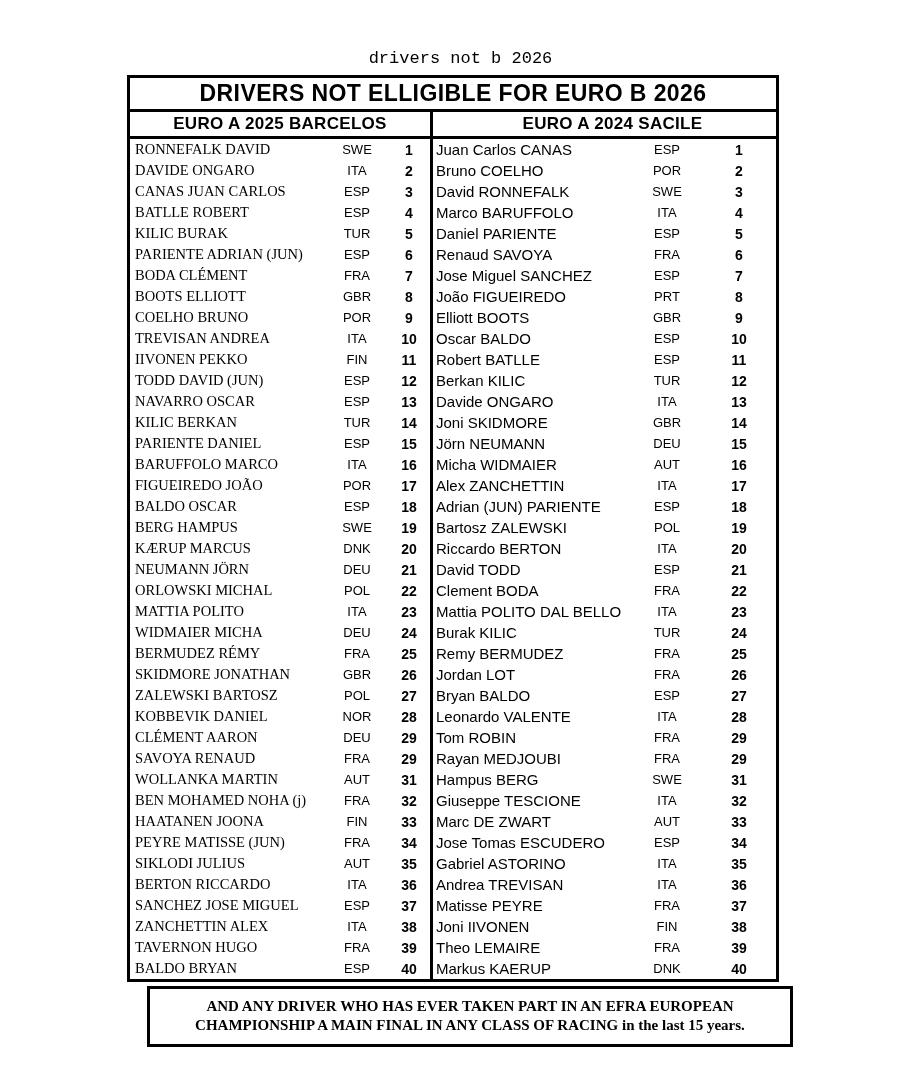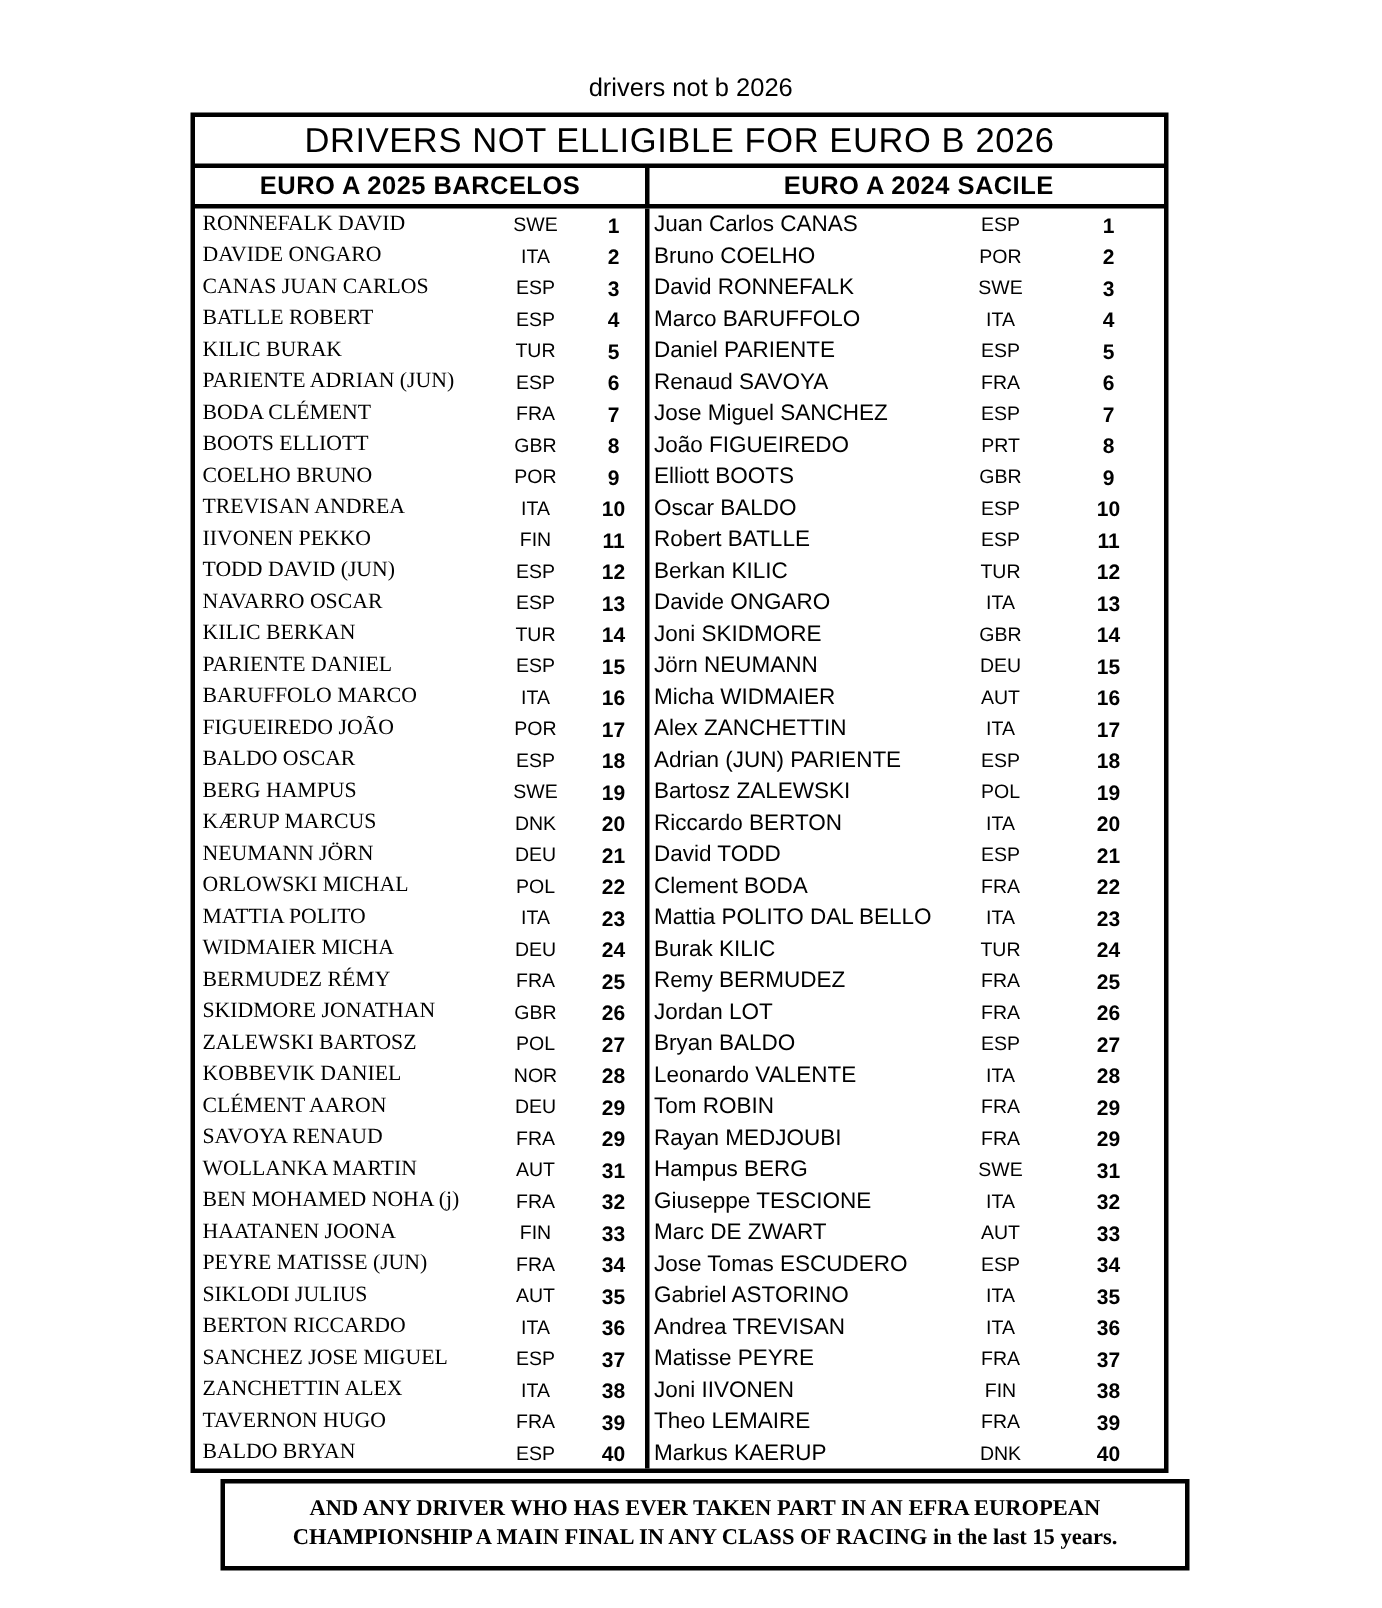--- a/index.html
+++ b/index.html
@@ -15,36 +15,36 @@
     height: 1072px;
     background: #ffffff;
     overflow: hidden;
   }
   .doc-title {
     position: absolute;
     top: 49px;
     left: 0;
     width: 921px;
     text-align: center;
-    font-family: Liberation Sans, sans-serif;
+    font-family: Liberation Mono, monospace;
     font-size: 17px;
   }
   .main-table {
     position: absolute;
     left: 127px;
     top: 75px;
     width: 646px;
     border: 3px solid #000;
     background: #fff;
   }
   .table-title {
     height: 31px;
     line-height: 31px;
     text-align: center;
-    font-weight: normal;
+    font-weight: bold;
     font-size: 23px;
     letter-spacing: 0.4px;
     border-bottom: 3px solid #000;
     white-space: nowrap;
   }
   .subheaders {
     display: flex;
     height: 24px;
     border-bottom: 3px solid #000;
     gap: 16px;

